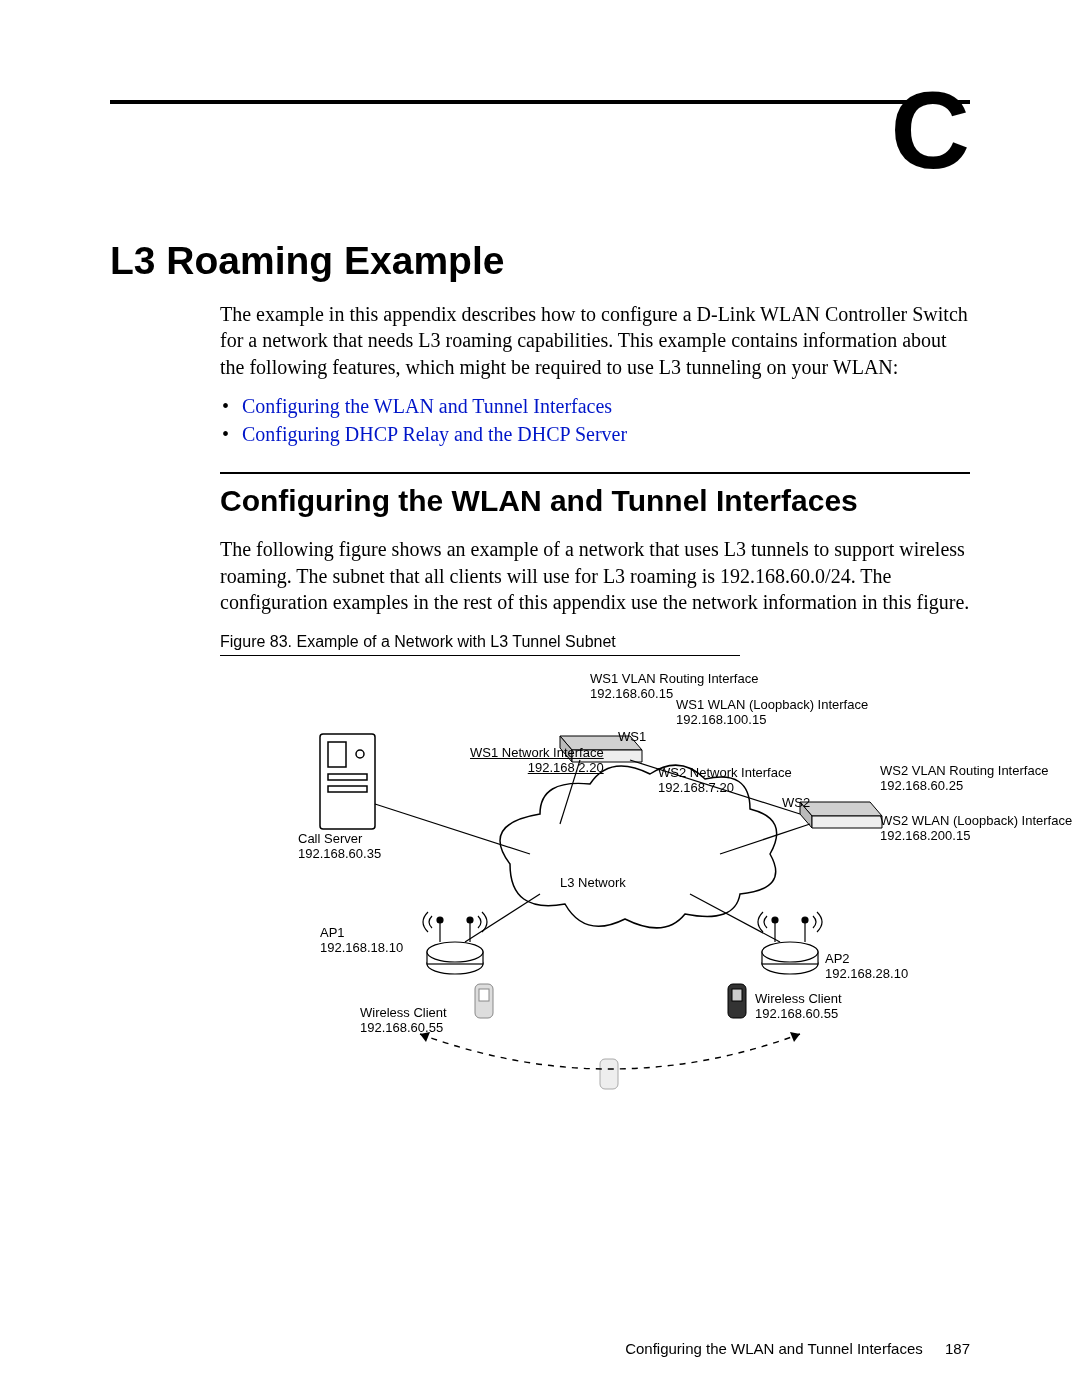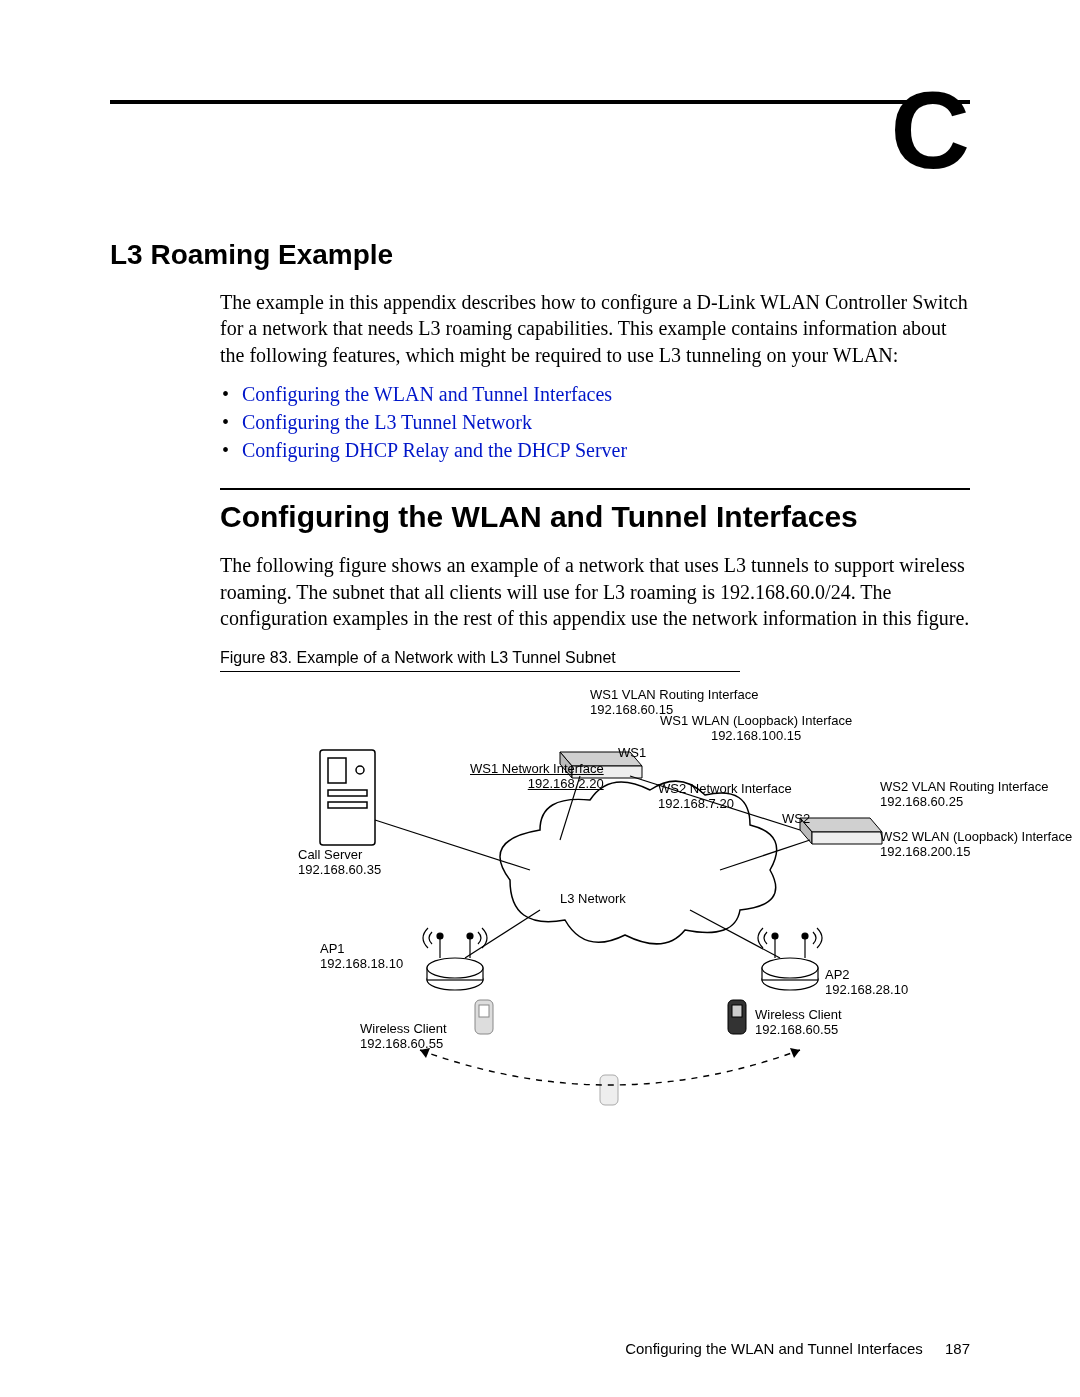--- a/index.html
+++ b/index.html
@@ -29,21 +29,21 @@
     line-height: 1;
   }
   .rule-thick {
     border: none;
     border-top: 4px solid #000;
     margin: 0 0 70px 0;
   }
   h1.title {
     font-family: Arial, Helvetica, sans-serif;
     font-weight: 700;
-    font-size: 28px;
+    font-size: 39px;
     margin: 135px 0 18px 0;
   }
   .body-indent {
     margin-left: 110px;
   }
   p.body {
     font-size: 20px;
     line-height: 1.32;
     margin: 0 0 12px 0;
   }
@@ -124,21 +124,20 @@
 <div class="page">
   <div class="big-c">C</div>
   <hr class="rule-thick">
 
   <h1 class="title">L3 Roaming Example</h1>
 
   <div class="body-indent">
     <p class="body">The example in this appendix describes how to configure a D-Link WLAN Controller Switch for a network that needs L3 roaming capabilities. This example contains information about the following features, which might be required to use L3 tunneling on your WLAN:</p>
     <ul class="links">
       <li>Configuring the WLAN and Tunnel Interfaces</li>
-      <li>Configuring the L3 Tunnel Network</li>
       <li>Configuring DHCP Relay and the DHCP Server</li>
     </ul>
   </div>
 
   <hr class="section-rule">
   <h2 class="section">Configuring the WLAN and Tunnel Interfaces</h2>
 
   <div class="body-indent">
     <p class="body">The following figure shows an example of a network that uses L3 tunnels to support wireless roaming. The subnet that all clients will use for L3 roaming is 192.168.60.0/24. The configuration examples in the rest of this appendix use the network information in this figure.</p>
 
@@ -218,21 +217,21 @@
         </g>
 
         <path d="M160 370 Q 350 440 540 370" stroke="#000" stroke-width="1.4" fill="none" stroke-dasharray="6 6"></path>
         <path d="M160 370 l10 -2 l-4 10 Z" fill="#000"></path>
         <path d="M540 370 l-10 -2 l4 10 Z" fill="#000"></path>
       </svg>
 
       <div class="dl" style="left:330px; top:8px;">
         <span>WS1 VLAN Routing Interface</span><br><span>192.168.60.15</span>
       </div>
-      <div class="dl" style="left:400px; top:34px;text-align:center;">
+      <div class="dl" style="left:416px; top:34px;">
         <span>WS1 WLAN (Loopback) Interface</span><br><span>192.168.100.15</span>
       </div>
       <div class="dl" style="left:358px; top:66px;">WS1</div>
       <div class="dl" style="left:210px; top:82px; text-align:right;text-decoration:underline;">
         <span>WS1 Network Interface</span><br><span>192.168.2.20</span>
       </div>
       <div class="dl" style="left:398px; top:102px;">
         <span>WS2 Network Interface</span><br><span>192.168.7.20</span>
       </div>
       <div class="dl" style="left:522px; top:132px;">WS2</div>

